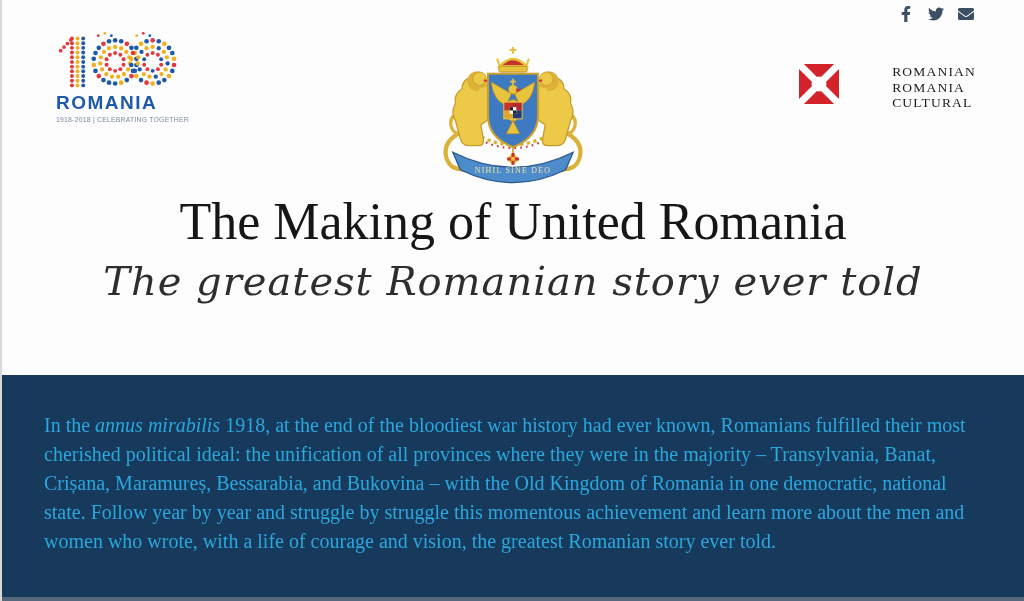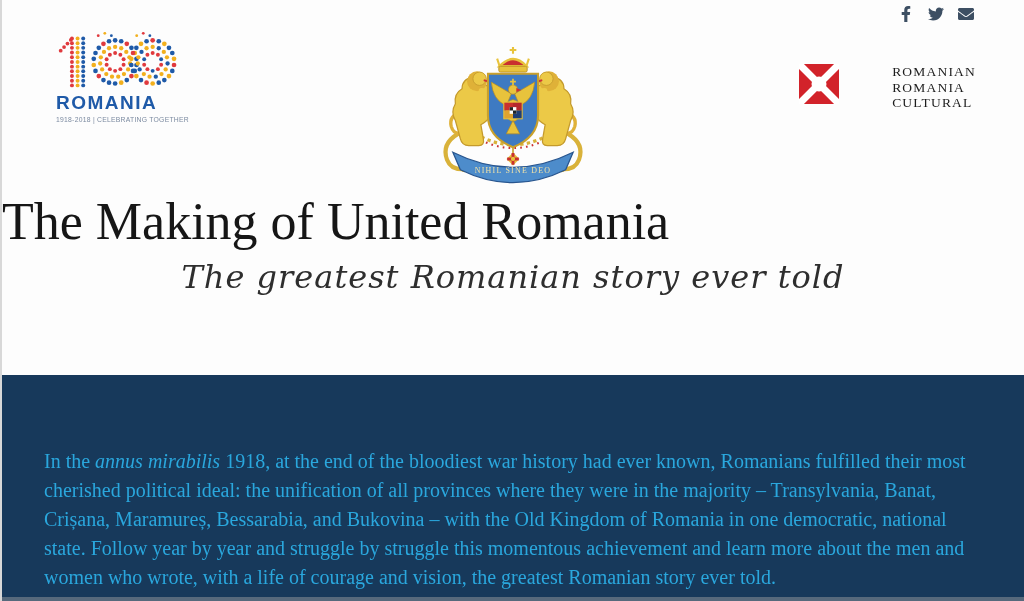--- a/index.html
+++ b/index.html
@@ -27,27 +27,27 @@
   .logo100 svg{display:block;width:122px;height:62px;}
   .logo100 .name{font-size:19px;font-weight:700;color:var(--logo-blue);letter-spacing:1.5px;line-height:1.05;margin-top:1px;}
   .logo100 .tagline{font-size:6.8px;color:#7b8aa0;letter-spacing:0.25px;margin-top:3px;white-space:nowrap;}
 
   .coa{position:absolute;left:50%;top:42px;transform:translateX(-50%);width:168px;height:152px;}
 
   .rci{position:absolute;right:48px;top:64px;display:flex;gap:10px;align-items:flex-start;cursor:pointer;}
   .rci .emblem{width:40px;height:40px;display:block;}
   .rci .text div{font-family:"Liberation Serif",serif;font-size:13.5px;line-height:15.5px;letter-spacing:1.2px;color:#1d1d1d;margin-left:43px;}
 
-  .hero-title{position:absolute;top:192px;left:0;width:100%;
+  .hero-title{position:absolute;top:192px;left:0;width:100%;text-align:center;
     font-family:"Liberation Serif",serif;font-weight:400;font-size:52px;color:var(--title-color);letter-spacing:0;}
   .hero-subtitle{position:absolute;top:258px;left:0;width:100%;text-align:center;
-    font-family:"DejaVu Serif",serif;font-style:italic;font-size:32px;color:#2e2e2e;letter-spacing:1px;}
+    font-family:"DejaVu Serif",serif;font-style:italic;font-size:40px;color:#2e2e2e;letter-spacing:1px;}
 
   
-  .intro{position:relative;height:226px;background:var(--section-bg);padding:72px 42px 0 42px;}
+  .intro{position:relative;height:226px;background:var(--section-bg);padding:36px 42px 0 42px;}
   .intro p{font-family:"Liberation Serif",serif;font-size:20px;line-height:29px;color:var(--intro-text);}
   .intro p em{font-style:italic;}
   .bottom-strip{position:absolute;left:0;bottom:0;width:100%;height:4px;background:#56697c;}
 </style>
 </head>
 <body>
 
 <div class="hero">
 
   <div class="social">

